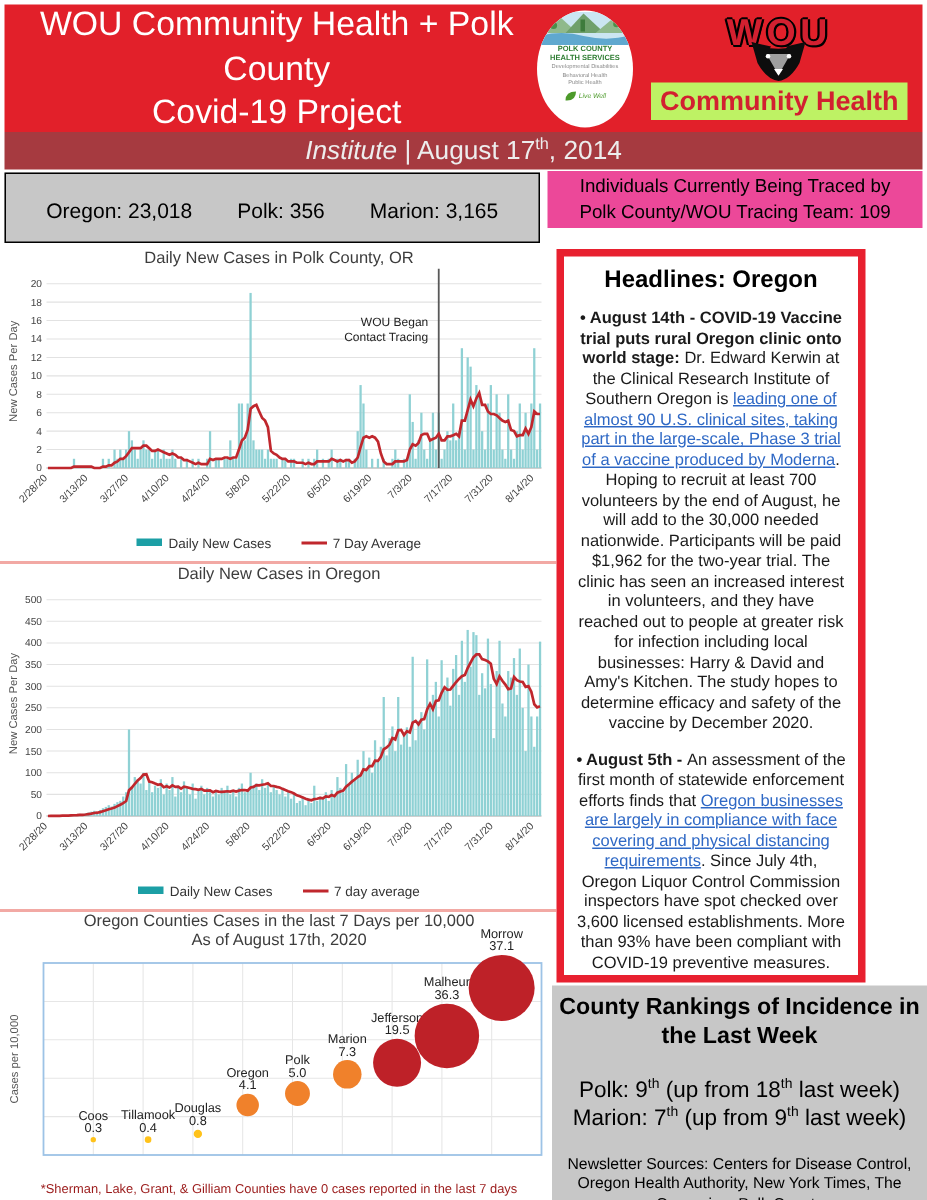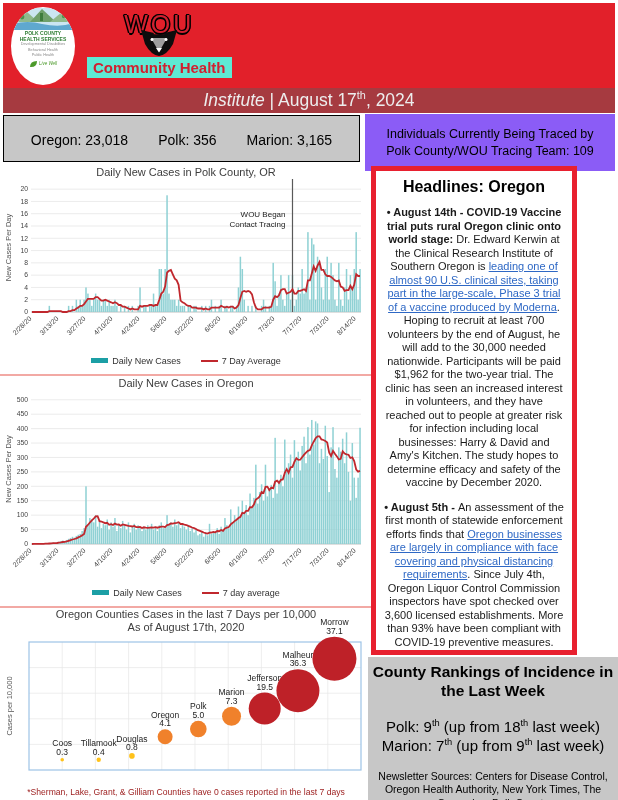--- a/index.html
+++ b/index.html
@@ -10,36 +10,36 @@
   .header{position:absolute;left:3px;top:3px;width:612px;height:85px;background:#E2202A;display:flex;align-items:center;box-sizing:border-box;padding:0 8px;}
   .header-title{flex:1;color:#fff;font-size:22.5px;line-height:1.32;text-align:center;}
   .logos{display:flex;align-items:center;gap:12px;}
   .polk-logo{width:64px;height:78px;background:#fff;border-radius:50%;overflow:hidden;text-align:center;box-sizing:border-box;padding-top:1px;flex:none;}
   .polk-art{display:block;width:62px;height:22px;margin:0 auto;}
   .polk-name{font-size:5px;font-weight:bold;color:#2E7D32;line-height:1.25;}
   .polk-sub{font-size:3.8px;color:#8a8a8a;line-height:1.5;}
   .polk-leaf-row{display:flex;align-items:center;justify-content:center;gap:1px;margin-top:1px;}
   .polk-tag{font-size:4.5px;color:#4C9A2A;font-style:italic;line-height:1;}
   .wou-logo{display:flex;flex-direction:column;align-items:center;flex:none;margin-right:2px;}
-  .wou-acronym{font-size:25px;font-weight:400;letter-spacing:3px;color:#D22030;line-height:0.9;
+  .wou-acronym{font-size:25px;font-weight:700;letter-spacing:3px;color:#D22030;line-height:0.9;
     text-shadow:-1.5px 0 #000,1.5px 0 #000,0 -1.5px #000,0 1.5px #000,-1px -1px #000,1px 1px #000;}
   .wolf{width:44px;height:26px;margin-top:-6px;display:block;}
-  .wou-caption{background:#5eead4;color:#D22030;font-weight:bold;font-size:15px;padding:2px 6px;margin-top:1px;white-space:nowrap;}
+  .wou-caption{background:#bef264;color:#D22030;font-weight:bold;font-size:18px;padding:2px 6px;margin-top:1px;white-space:nowrap;}
 
   
   .banner{position:absolute;left:3px;top:88px;width:612px;height:25px;background:#A63A40;color:#EDEDED;display:flex;align-items:center;justify-content:center;font-size:17.5px;}
   .banner .it{font-style:italic;}
   sup{font-size:62%;vertical-align:super;line-height:0;}
 
   
   .cum-box{position:absolute;left:3px;top:115px;width:357px;height:47px;background:#C7C7C7;border:1.5px solid #000;box-sizing:border-box;
     display:flex;flex-direction:column;align-items:center;justify-content:center;color:#000;}
   .cum-head{font-size:13.5px;}
   .cum-vals{display:flex;gap:30px;font-size:14px;margin-top:3px;}
-  .trace-box{position:absolute;left:365px;top:114px;width:250px;height:57px;background:#8b5cf6;box-sizing:border-box;
+  .trace-box{position:absolute;left:365px;top:114px;width:250px;height:38px;background:#ec4899;box-sizing:border-box;
     display:flex;align-items:center;justify-content:center;text-align:center;font-size:12.5px;line-height:1.35;color:#000;padding:0 8px;}
 
   
   .chart-block{position:absolute;left:3px;width:366px;}
   .chart1{top:166px;height:206px;}
   .chart2{top:377px;height:227px;}
   .chart-title{text-align:center;font-size:11px;color:#3d3d3d;line-height:1.15;margin:0;}
   .legend{display:flex;justify-content:center;gap:20px;align-items:center;font-size:9px;color:#333;margin-top:-2px;}
   .lg-item{display:flex;align-items:center;gap:4px;}
   .sw-bar{display:inline-block;width:17px;height:5px;}
@@ -66,20 +66,24 @@
   .sources{margin-top:14px;font-size:10.5px;line-height:1.3;}
 
   svg text{font-family:"Liberation Sans",sans-serif;}
 </style>
 </head>
 <body>
 
 <div class="page">
 
   <div class="header">
+    <div class="header-title">
+      <div>WOU Community Health + Polk County</div>
+      <div>Covid-19 Project</div>
+    </div>
     <div class="logos">
       <div class="polk-logo">
         <svg class="polk-art" viewBox="0 0 62 22">
           <rect x="0" y="0" width="62" height="22" fill="#CBE6F2"></rect>
           <polygon points="2,14 14,3 26,14" fill="#8FB98B"></polygon>
           <polygon points="18,14 30,1 44,14" fill="#6FA06B"></polygon>
           <polygon points="38,14 50,4 62,14" fill="#8FB98B"></polygon>
           <path d="M0,22 L0,16 Q16,12 30,16 Q48,20 62,15 L62,22 Z" fill="#5FA8CF"></path>
           <circle cx="10" cy="9" r="2.4" fill="#4C8F49"></circle>
           <circle cx="52" cy="8" r="2.2" fill="#4C8F49"></circle>
@@ -107,21 +111,21 @@
           <circle cx="15" cy="9.5" r="1.5" fill="#fff"></circle>
           <circle cx="29" cy="9.5" r="1.5" fill="#fff"></circle>
           <path d="M19,18 L25,18 L22,22.5 Z" fill="#fff"></path>
         </svg>
         <div class="wou-caption">Community Health</div>
       </div>
     </div>
   </div>
 
   <div class="banner">
-    <span id="banner-text"><span class="it">Institute</span><span> | August 17</span><sup>th</sup><span>, 2024</span></span>
+    <span id="banner-text"><span class="it">Institute</span><span> | August 17</span><sup>th</sup><span>, 2014</span></span>
   </div>
 
   <div class="cum-box">
     <div class="cum-vals">
       <span>Oregon: 23,018</span>
       <span>Polk: 356</span>
       <span>Marion: 3,165</span>
     </div>
   </div>
   <div class="trace-box">

